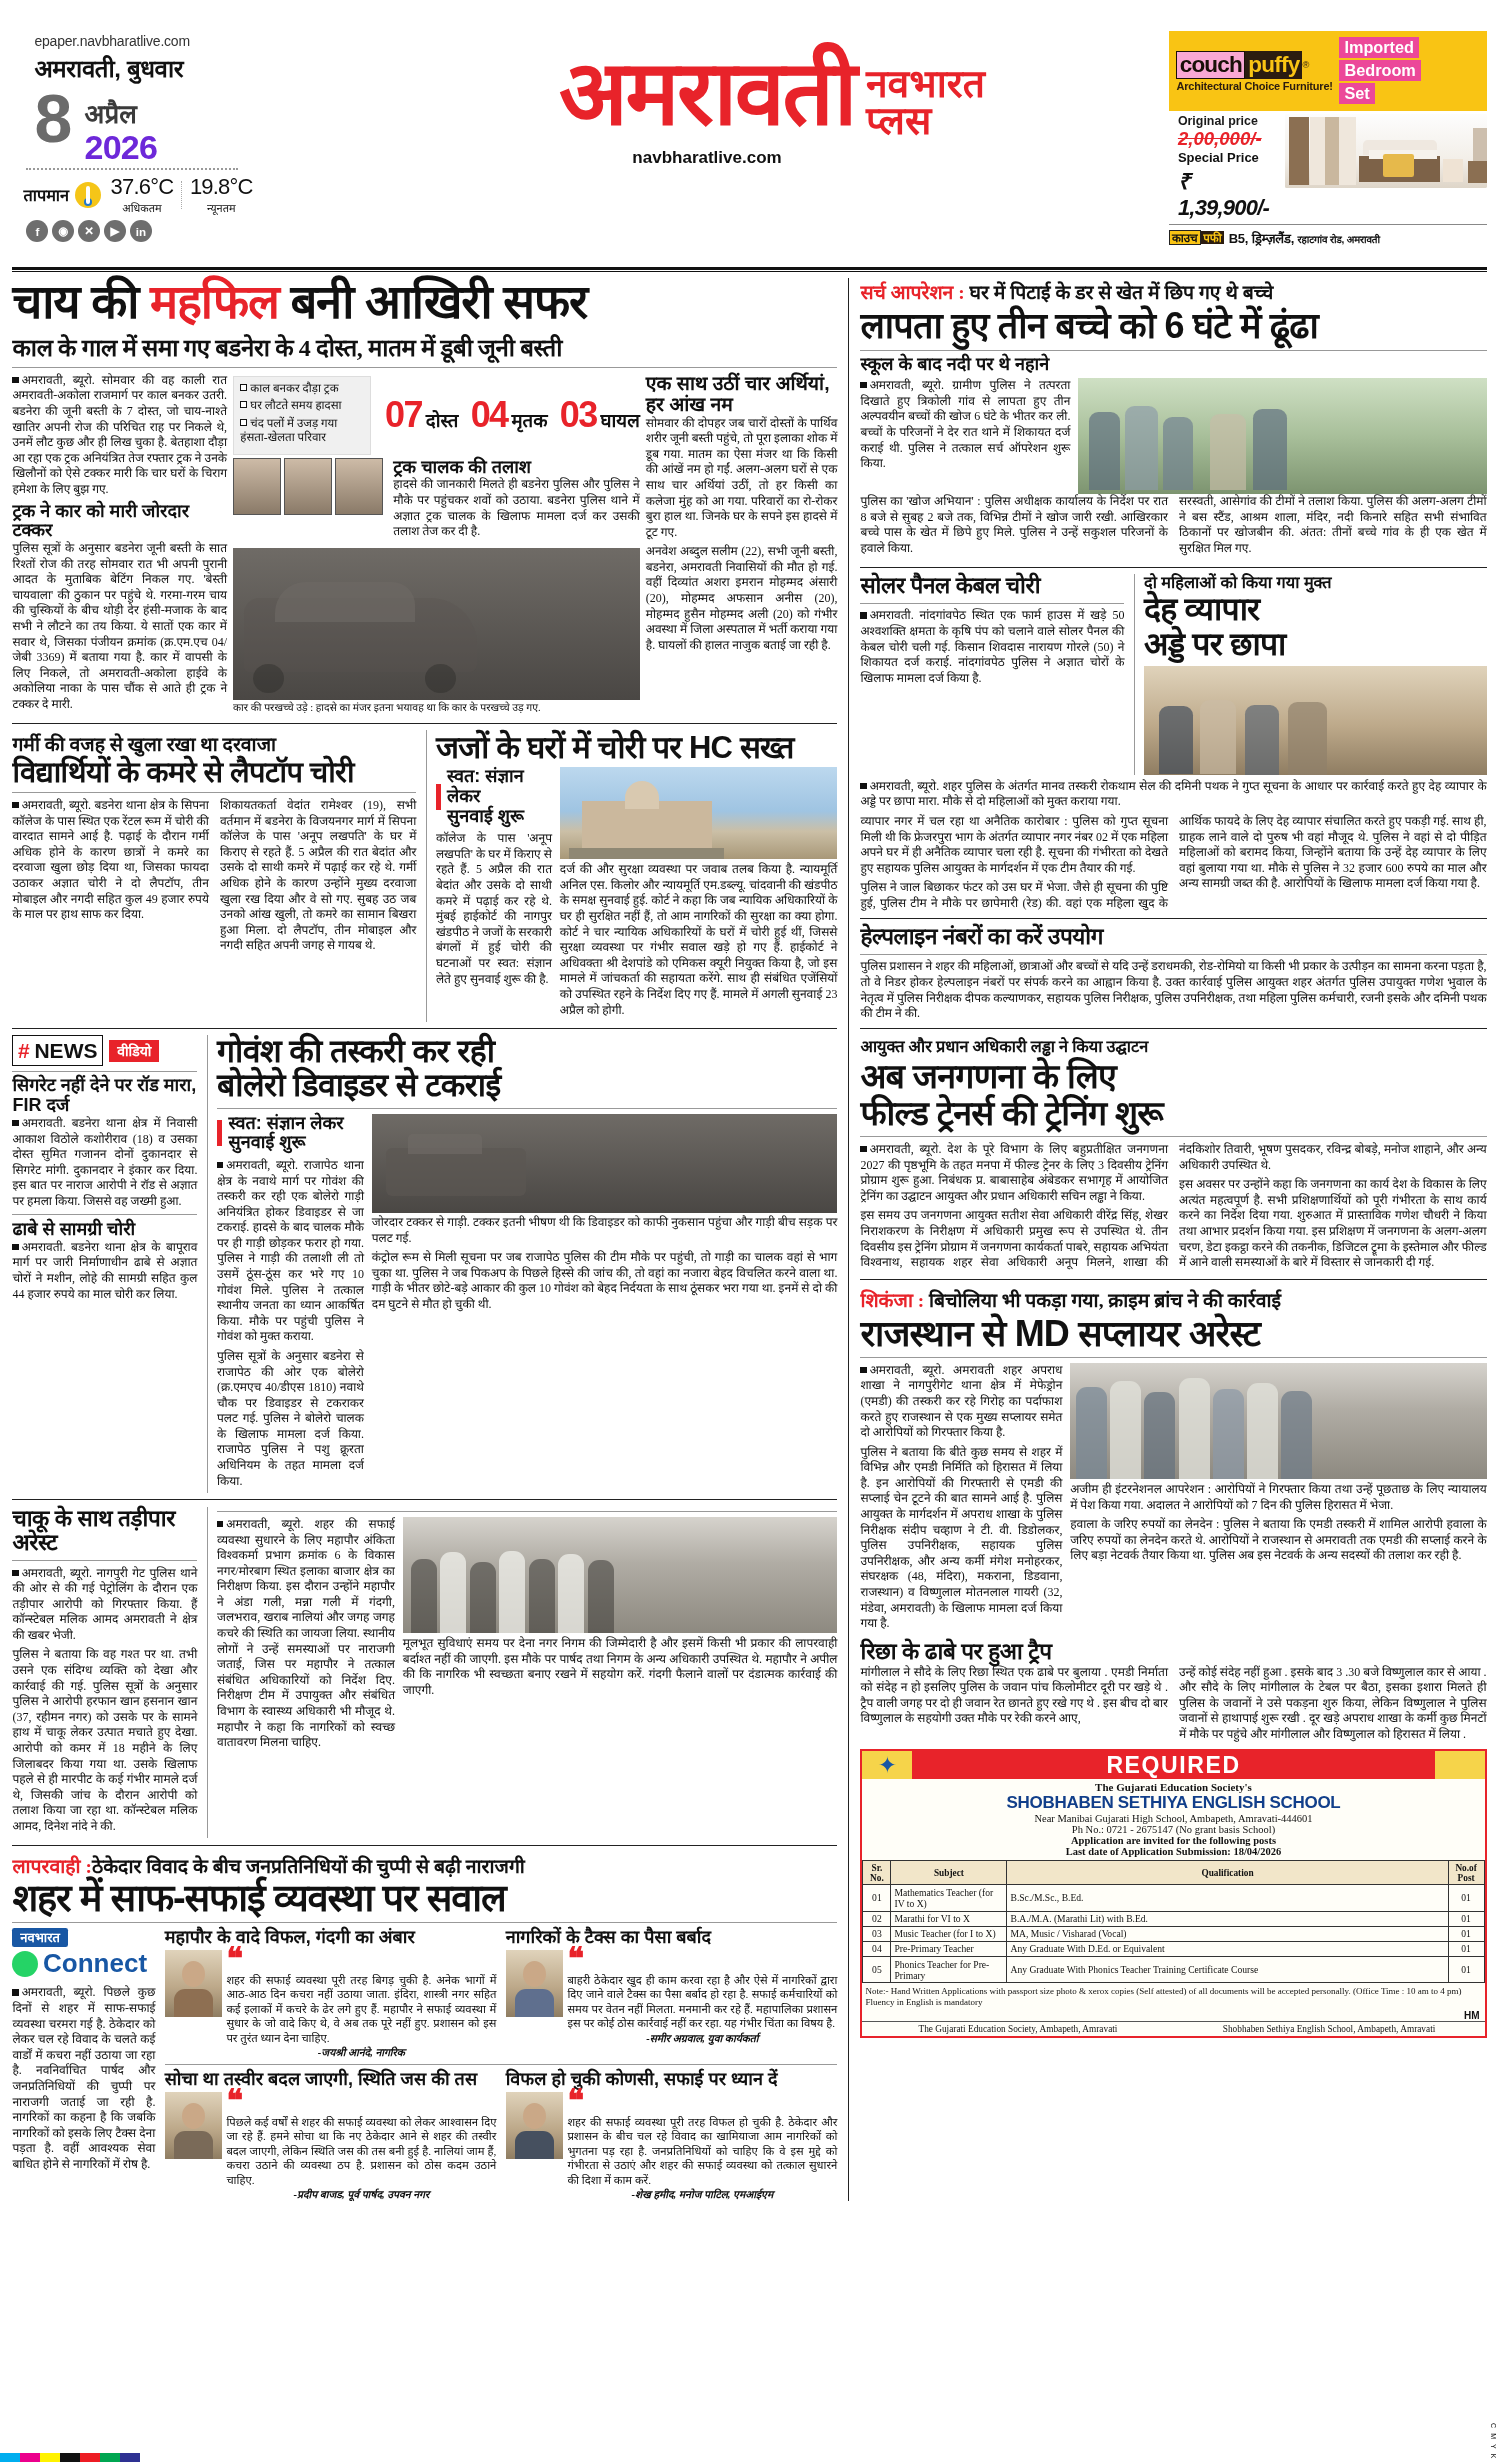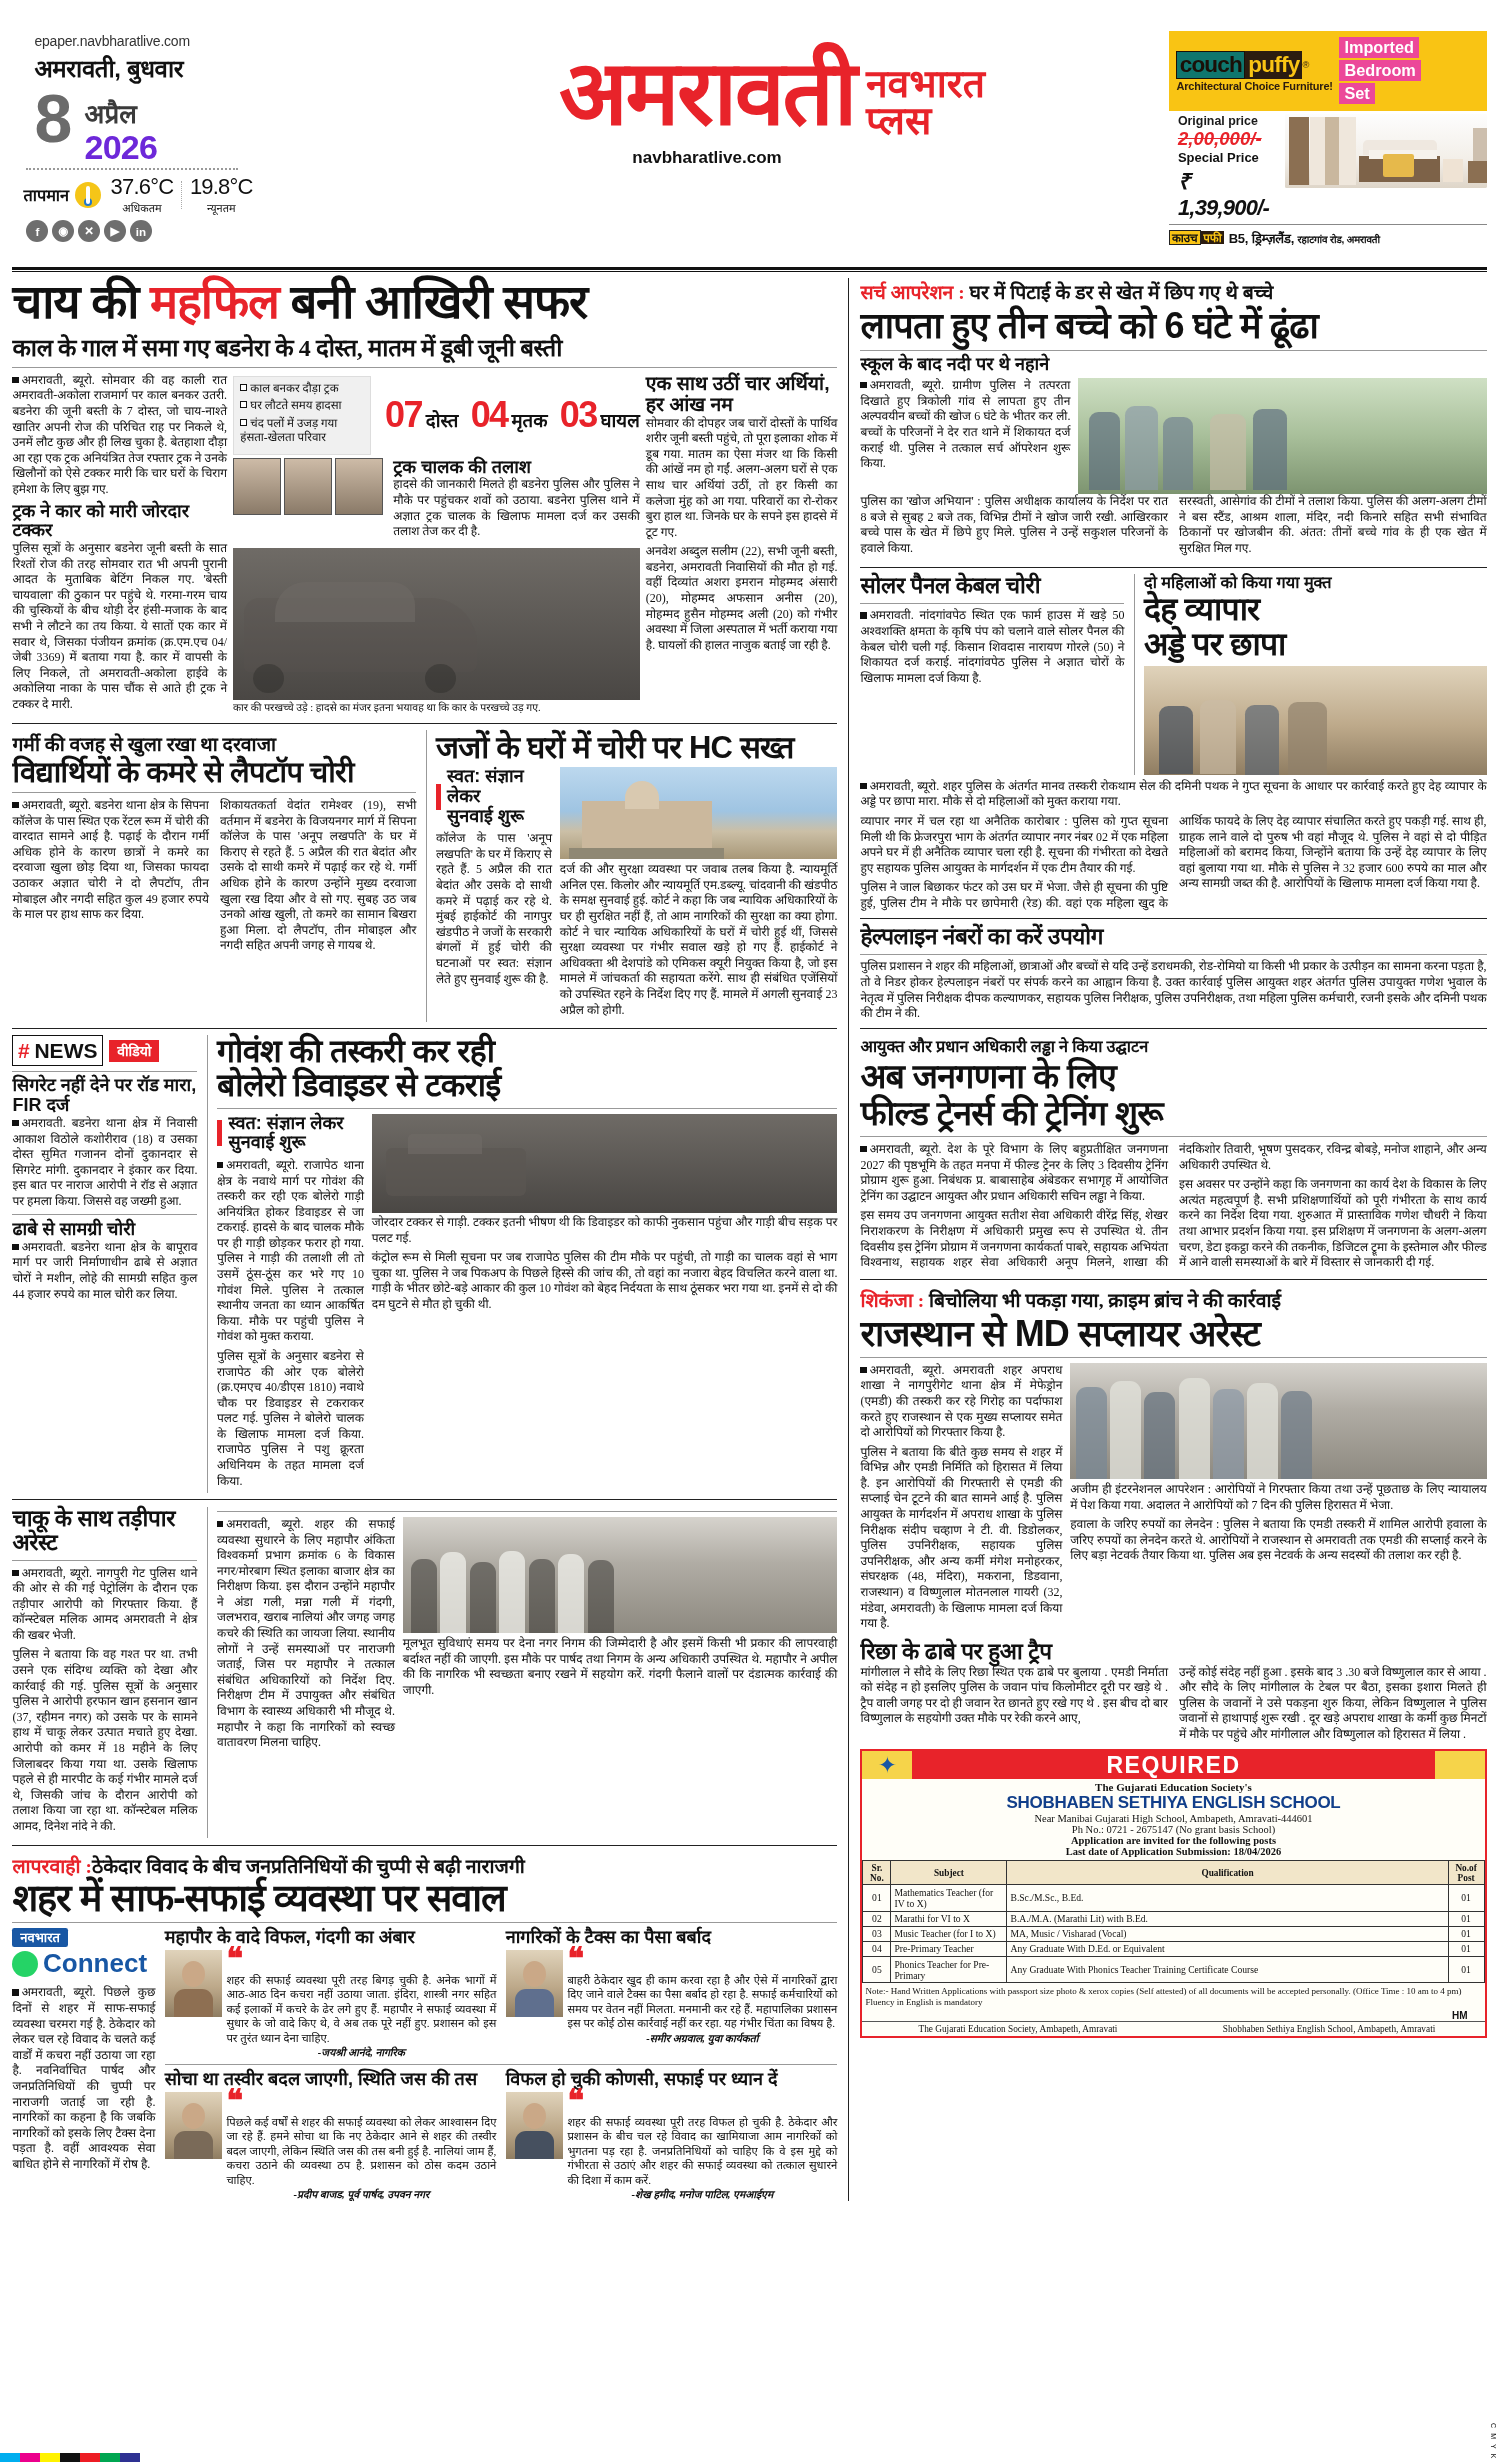--- a/index.html
+++ b/index.html
@@ -40,21 +40,21 @@
   .mh-center { flex: 1; text-align: center; position: relative; padding-top: 37px; }
   .mh-title { display: inline-block; position: relative; }
   .mh-main { font-family: "Liberation Sans", sans-serif; font-weight: bold; font-size: 90px; color: #e8232a; line-height: 0.95; letter-spacing: -2.3px; }
   .mh-sub { position: absolute; right: -130px; top: 14px; color: #e8232a; font-family: "Liberation Sans", sans-serif; font-weight: bold; font-size: 39px; line-height: 0.95; text-align: left; }
   .mh-web { font-family: "Liberation Sans", sans-serif; font-weight: bold; font-size: 17px; margin-top: 11px; color: #111; }
 
   .mh-ad { width: 318px; padding-top: 17px; }
   .ad-top { background: #f9c414; padding: 6.2px 7.8px 4.7px 7.8px; display: flex; align-items: center; }
   .ad-logo { background: #f9c414; }
   .ad-logo-row { display: flex; align-items: center; }
-  .cp-couch { font-family: "Liberation Sans", sans-serif; font-weight: bold; font-size: 22.5px; color: #1a1008; background: #0f766e; border: 1.6px solid #1a1008; padding: 0 2.3px; letter-spacing: -0.8px;}
+  .cp-couch { font-family: "Liberation Sans", sans-serif; font-weight: bold; font-size: 22.5px; color: #1a1008; background: #f9a8d4; border: 1.6px solid #1a1008; padding: 0 2.3px; letter-spacing: -0.8px;}
   .cp-puffy { font-family: "Liberation Sans", sans-serif; font-weight: bold; font-size: 22.5px; color: #f9c414; background: #2b1c10; padding: 0.8px 3.1px; letter-spacing: -0.8px;}
   .cp-reg { font-size: 9.3px; vertical-align: super; color: #2b1c10; font-family: "Liberation Sans", sans-serif;}
   .cp-tag { font-family: "Liberation Sans", sans-serif; font-weight: bold; font-size: 11px; color: #2b1c10; text-align: center; margin-top: 1.6px; letter-spacing: -0.2px;}
   .ad-badges { margin-left: 6.2px; }
   .ad-badge { background: #ec4899; color: #fff; font-family: "Liberation Sans", sans-serif; font-weight: bold; font-size: 16.3px; padding: 0.8px 5.4px; margin-bottom: 2.3px; display: block; width: fit-content;}
   .ad-body { display: flex; margin-top: 3.1px; }
   .ad-price { width: 116px; font-family: "Liberation Sans", sans-serif; padding-left: 9.3px;}
   .ap-l1 { font-size: 12.4px; font-weight: bold; color: #1a1a1a; }
   .ap-old { font-size: 18.6px; font-weight: bold; color: #e8232a; text-decoration: line-through; font-style: italic; }
   .ap-l2 { font-size: 13px; font-weight: bold; }
@@ -136,21 +136,21 @@
   .req-sub1 { text-align: center; font-family: "Liberation Serif", serif; font-size: 11px; font-weight: bold; margin-top: 1.6px;}
   .req-school { text-align: center; font-family: "Liberation Sans", sans-serif; font-weight: bold; font-size: 17px; color: #123f8a; letter-spacing: -0.3px;}
   .req-line { text-align: center; font-family: "Liberation Serif", serif; font-size: 10.5px; }
   table.reqtbl { width: 100%; border-collapse: collapse; font-family: "Liberation Serif", serif; font-size: 9.6px; margin-top: 3.1px;}
   table.reqtbl th, table.reqtbl td { border: 0.8px solid #333; padding: 1.6px 3.1px; vertical-align: middle; }
   table.reqtbl th { background: #f2e6c9; font-weight: bold; text-align: center; font-size: 9.3px;}
   .tc { text-align: center; }
   .req-note { font-family: "Liberation Serif", serif; font-size: 9px; line-height: 1.22; padding: 2.3px 3.1px; }
   .req-foot { display: flex; font-family: "Liberation Serif", serif; font-size: 9.3px; border-top: 0.8px solid #555; }
   .req-foot > div { flex: 1; text-align: center; padding: 2.3px 1.6px; }
-  .hm { text-align: right; font-family: "Liberation Sans", sans-serif; font-weight: bold; font-size: 10px; padding-right: 17px;}
+  .hm { text-align: right; font-family: "Liberation Sans", sans-serif; font-weight: bold; font-size: 10px; padding-right: 5px;}
 
   .cmyk { position: absolute; right: 1.6px; bottom: 1.6px; font-family: "Liberation Sans", sans-serif; font-size: 7px; writing-mode: vertical-rl; letter-spacing: 1.6px;}
   .colorbar { position: absolute; left: 0; bottom: 0; display: flex; }
   .colorbar span { width: 20px; height: 9.3px; display: block; }
 
   .hr-sep { border-top: 1.6px solid #222; margin: 6.2px 0; }
   .hr-thin { border-top: 0.8px solid #999; margin: 4.7px 0; }
   .small { font-size: 10.5px; }
 </style>
 </head>

